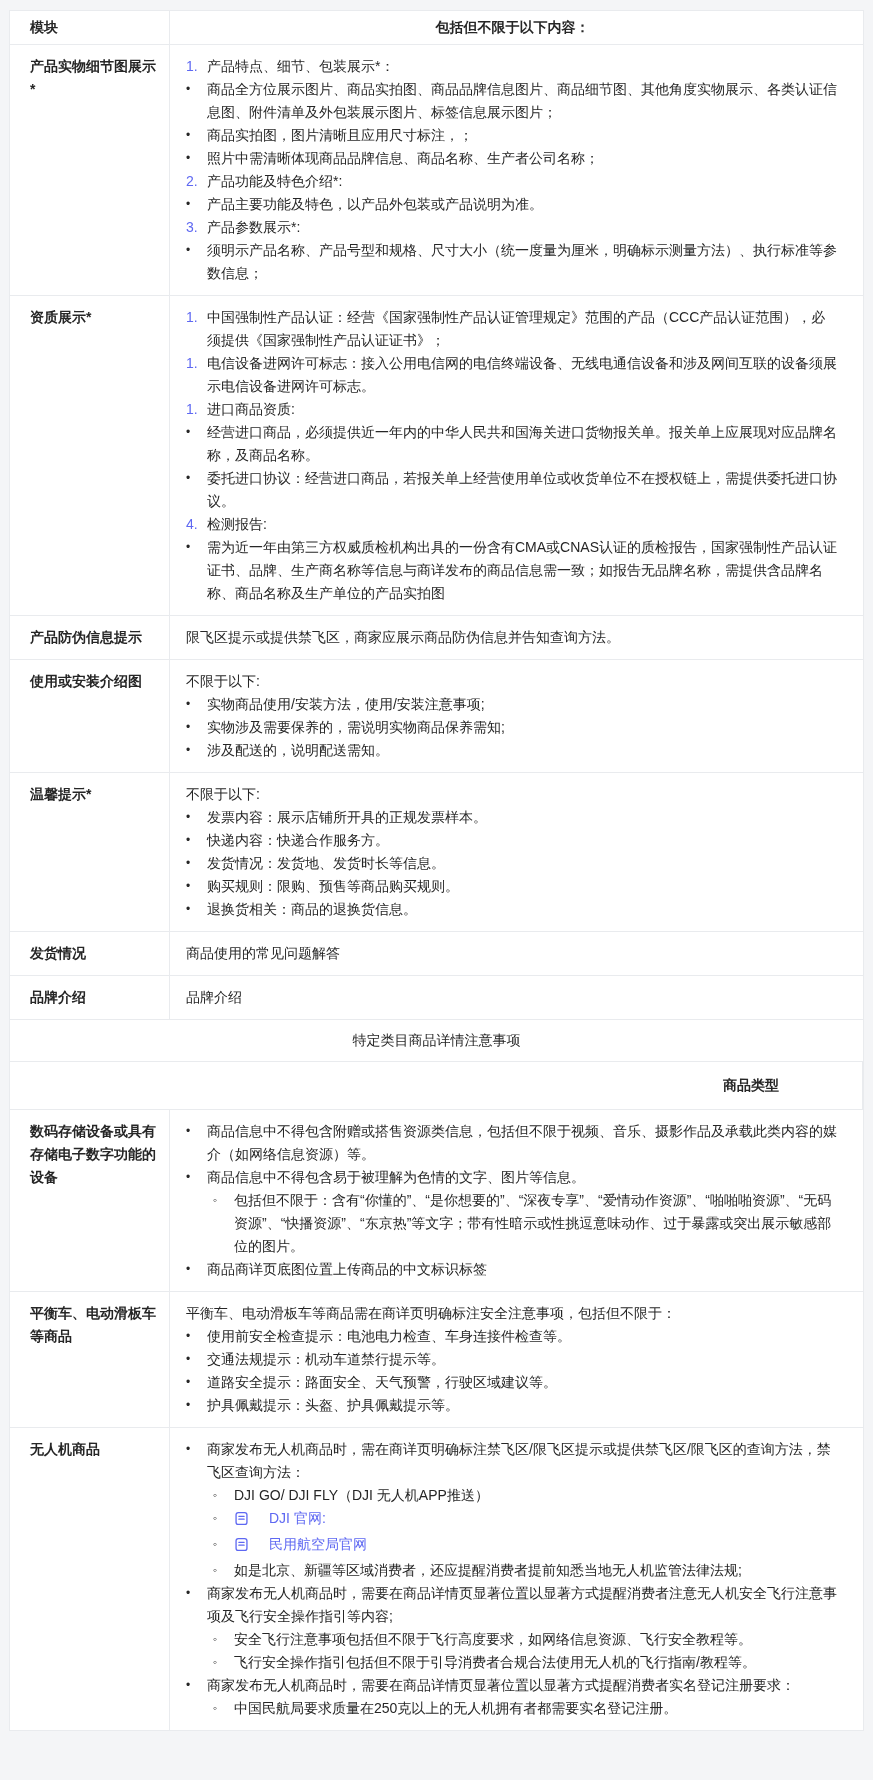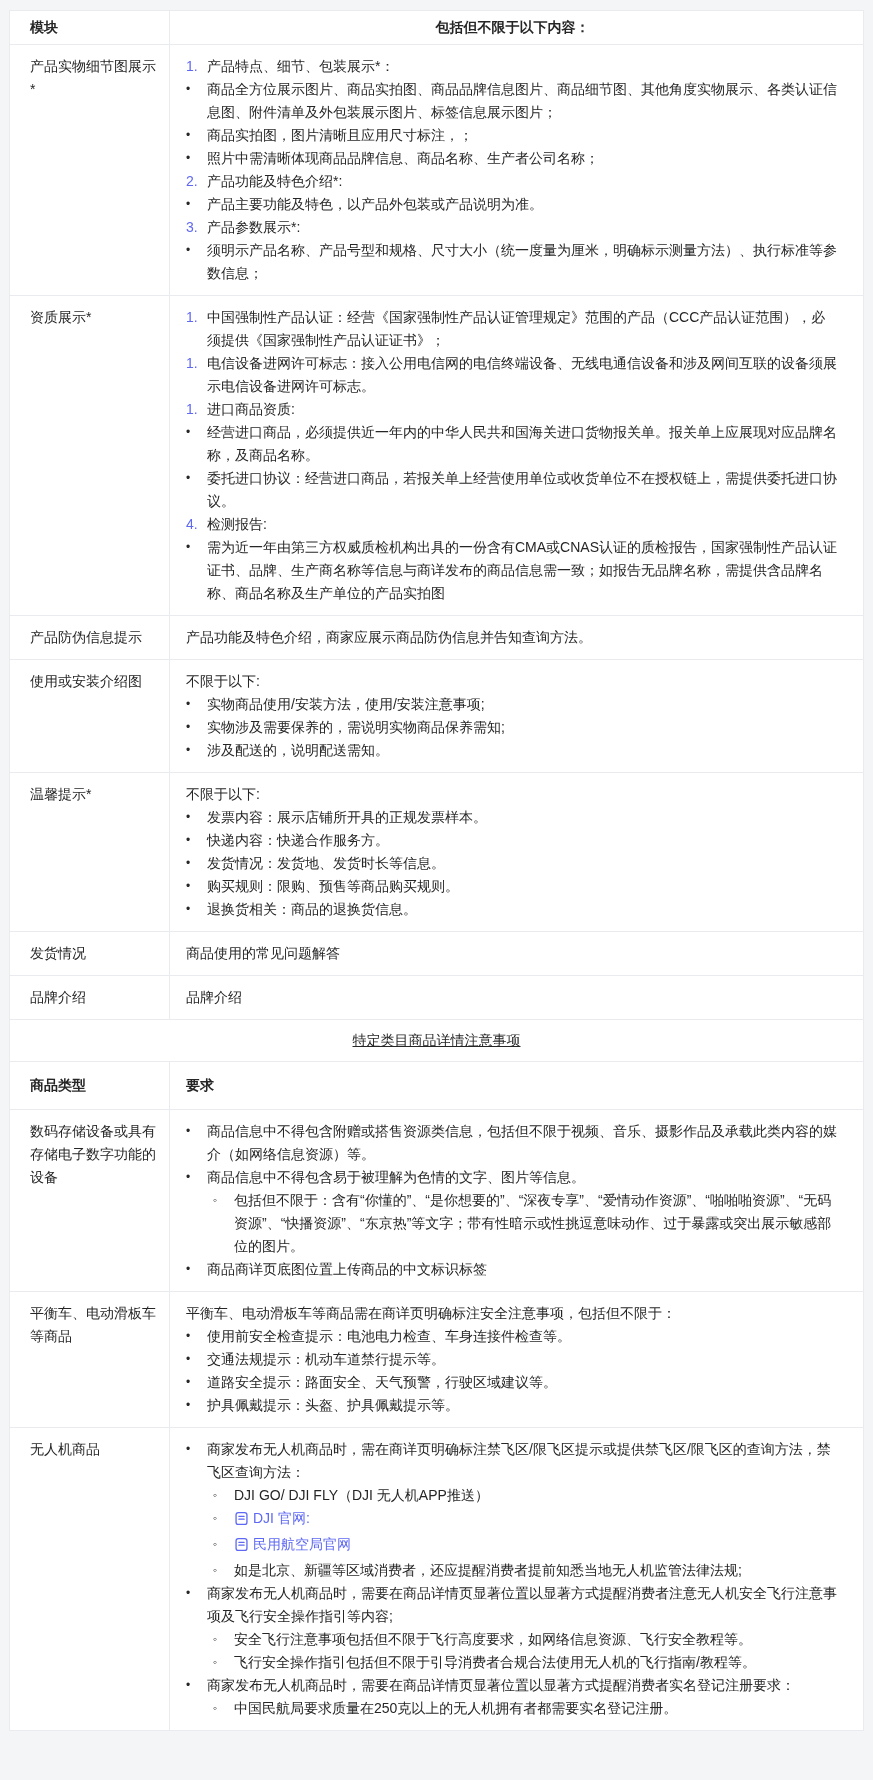--- a/index.html
+++ b/index.html
@@ -25,45 +25,45 @@
     border:1px solid var(--border);
     width:855px;
   }
   .row{display:flex;align-items:stretch;justify-content:flex-end;}
   .rules-table > .row + .row{border-top:1px solid var(--border);}
   .cell{padding:10px 24px 10px 16px;}
   .cell.module{
     flex:0 0 160px;
     width:160px;
     border-right:1px solid var(--border);
-    font-weight:400;
+    font-weight:700;
     padding:10px 12px 10px 20px;
   }
   .cell.content{flex:1;min-width:0;}
   .row.head .cell{padding-top:5px;padding-bottom:5px;font-weight:700;}
   .row.head .cell.content{text-align:center;}
-  .row.section-row{display:block;text-decoration:underline;}
+  .row.section-row{display:block;}
   .row.section-row .cell{text-align:center;padding:9px 16px;}
   .row.subhead .cell{font-weight:700;padding-top:12px;padding-bottom:12px;}
   .item{display:flex;}
   .item .marker{
     flex:0 0 21px;
     width:21px;
     color:var(--text);
   }
   .item .marker.bullet{font-size:12px;}
   .item .marker.num{color:var(--accent);}
   .item .marker.subm{font-size:12px;}
   .item.indent{padding-left:27px;}
   .item .txt{flex:1;min-width:0;}
   .link{
     color:var(--accent);
     display:inline-flex;
     align-items:center;
-    gap:4px;
+    gap:20px;
     cursor:pointer;
     text-decoration:none;
   }
   .link svg{display:inline-block;flex:0 0 auto;}
 </style>
 </head>
 <body>
 
 <div class="page">
   <div class="rules-table" id="req-table">
@@ -138,21 +138,21 @@
           <div class="item">
             <span class="marker bullet">•</span>
             <span class="txt">需为近一年由第三方权威质检机构出具的一份含有CMA或CNAS认证的质检报告，国家强制性产品认证证书、品牌、生产商名称等信息与商详发布的商品信息需一致；如报告无品牌名称，需提供含品牌名称、商品名称及生产单位的产品实拍图</span>
           </div>
         </div>
       </div>
       <div class="row">
         <div class="cell module">产品防伪信息提示</div>
         <div class="cell content">
           <div class="item">
-            <span class="txt">产品功能及特色介绍，商家应展示商品防伪信息并告知查询方法。</span>
+            <span class="txt">限飞区提示或提供禁飞区，商家应展示商品防伪信息并告知查询方法。</span>
           </div>
         </div>
       </div>
       <div class="row">
         <div class="cell module">使用或安装介绍图</div>
         <div class="cell content">
           <div class="item">
             <span class="txt">不限于以下:</span>
           </div>
           <div class="item">
@@ -211,25 +211,20 @@
           <div class="item">
             <span class="txt">品牌介绍</span>
           </div>
         </div>
       </div>
       <div class="row section-row">
         <div class="cell">特定类目商品详情注意事项</div>
       </div>
       <div class="row subhead">
         <div class="cell module">商品类型</div>
-        <div class="cell content">
-          <div class="item">
-            <span class="txt">要求</span>
-          </div>
-        </div>
       </div>
       <div class="row">
         <div class="cell module">数码存储设备或具有存储电子数字功能的设备</div>
         <div class="cell content">
           <div class="item">
             <span class="marker bullet">•</span>
             <span class="txt">商品信息中不得包含附赠或搭售资源类信息，包括但不限于视频、音乐、摄影作品及承载此类内容的媒介（如网络信息资源）等。</span>
           </div>
           <div class="item">
             <span class="marker bullet">•</span>

